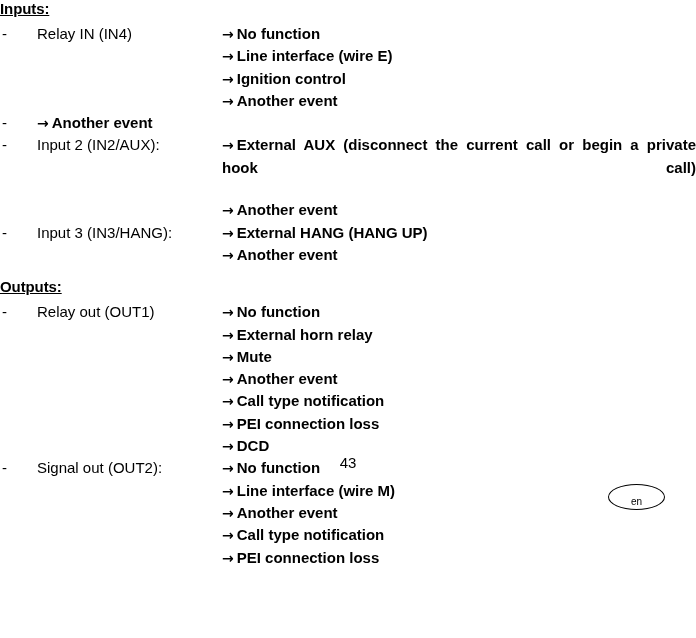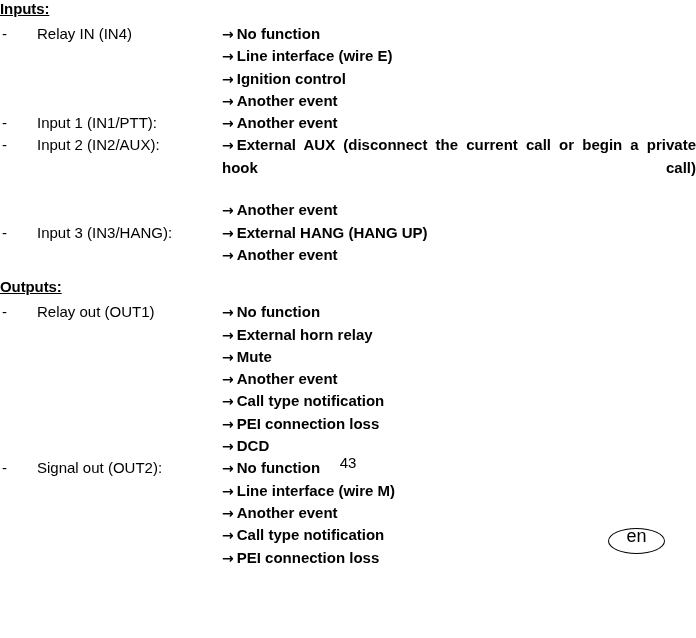--- a/index.html
+++ b/index.html
@@ -99,25 +99,24 @@
   .lang-badge {
     position: absolute;
     left: 608px;
     top: 30px;
     width: 57px;
     height: 26px;
     border: 1.6px solid #000000;
     border-radius: 50%;
     box-sizing: border-box;
     display: flex;
-    align-items: flex-start;
+    align-items: flex-end;
     justify-content: center;
-    font-size: 18px;
+    font-size: 10px;
     line-height: 14px;
-    margin-top: 44px;
   }
 
   .content {
     position: absolute;
     left: 0;
     top: 0;
     width: 696px;
   }
 </style>
 </head>
@@ -138,21 +137,20 @@
         <div class="values">
           <div class="value-line"><span class="arrow">→</span><span>No function</span></div>
           <div class="value-line"><span class="arrow">→</span><span>Line interface (wire E)</span></div>
           <div class="value-line"><span class="arrow">→</span><span>Ignition control</span></div>
           <div class="value-line"><span class="arrow">→</span><span>Another event</span></div>
         </div>
       </div>
 
       <div class="entry">
         <div class="bullet">-</div>
-        <div class="label">Input 1 (IN1/PTT):</div>
         <div class="values">
           <div class="value-line"><span class="arrow">→</span><span>Another event</span></div>
         </div>
       </div>
 
       <div class="entry">
         <div class="bullet">-</div>
         <div class="label">Input 2 (IN2/AUX):</div>
         <div class="values">
           <div class="value-line wrap"><span class="arrow">→</span><span>External AUX (disconnect the current call or begin a private hook call)</span></div>

